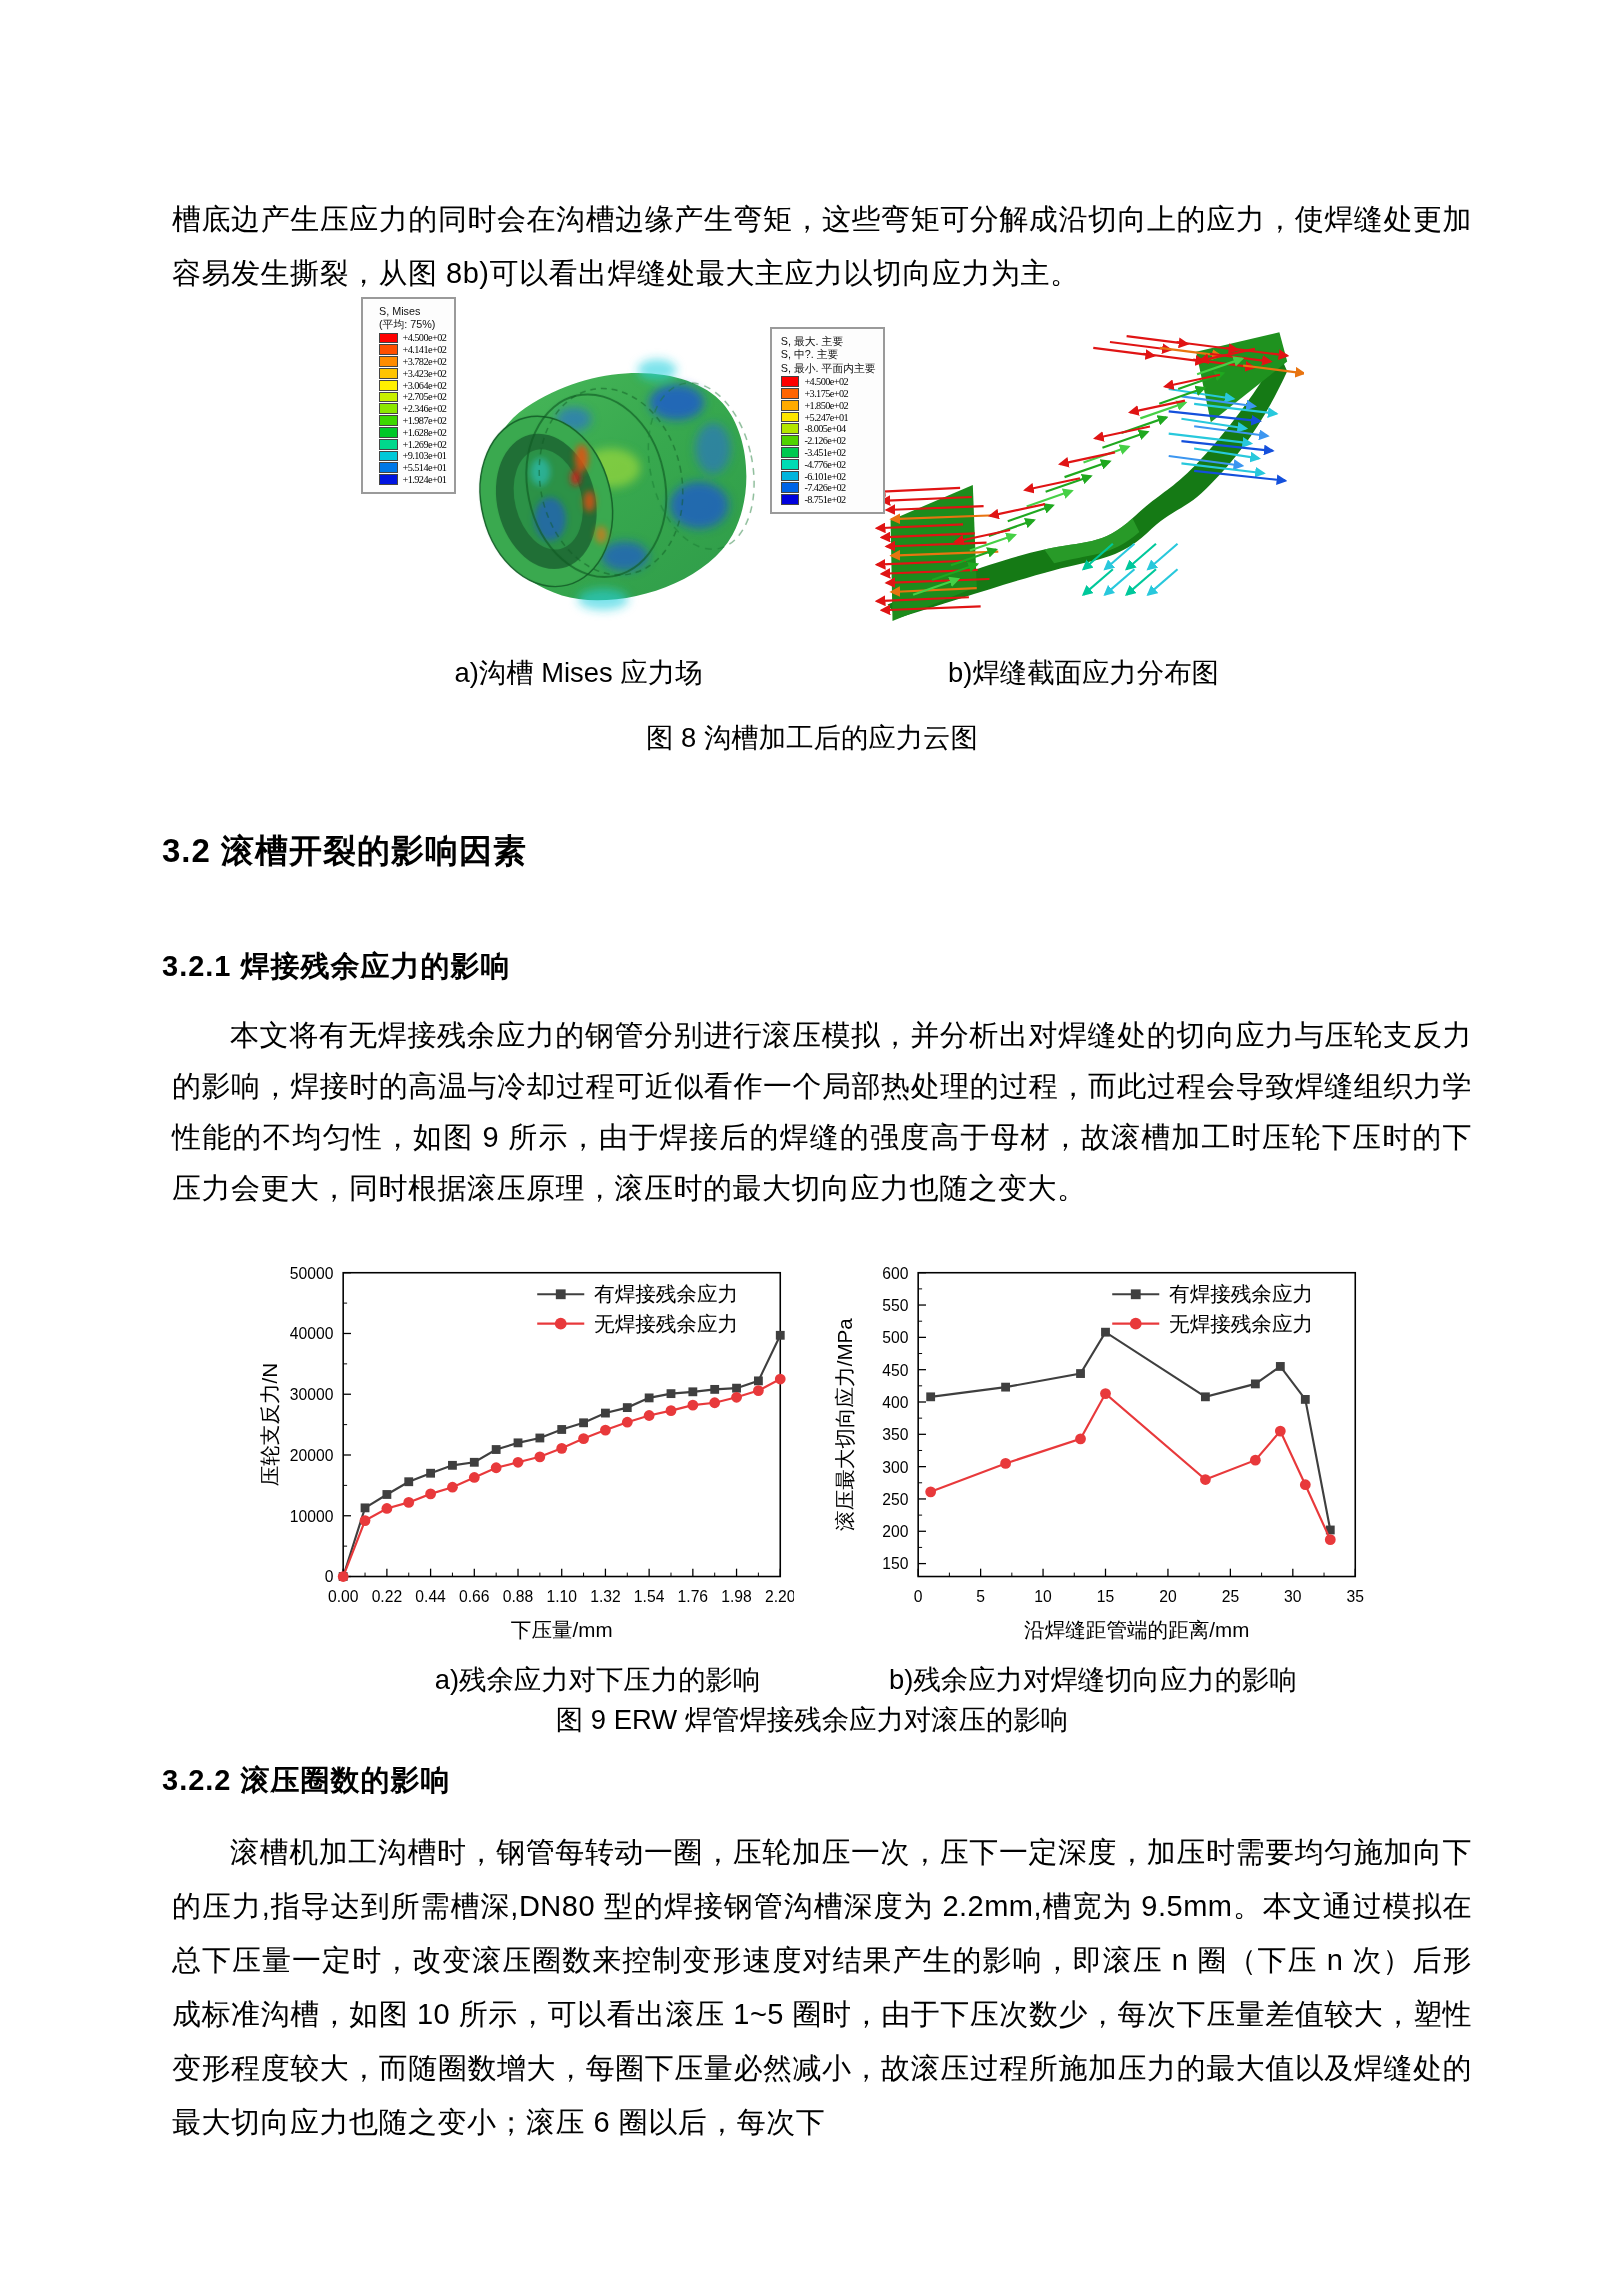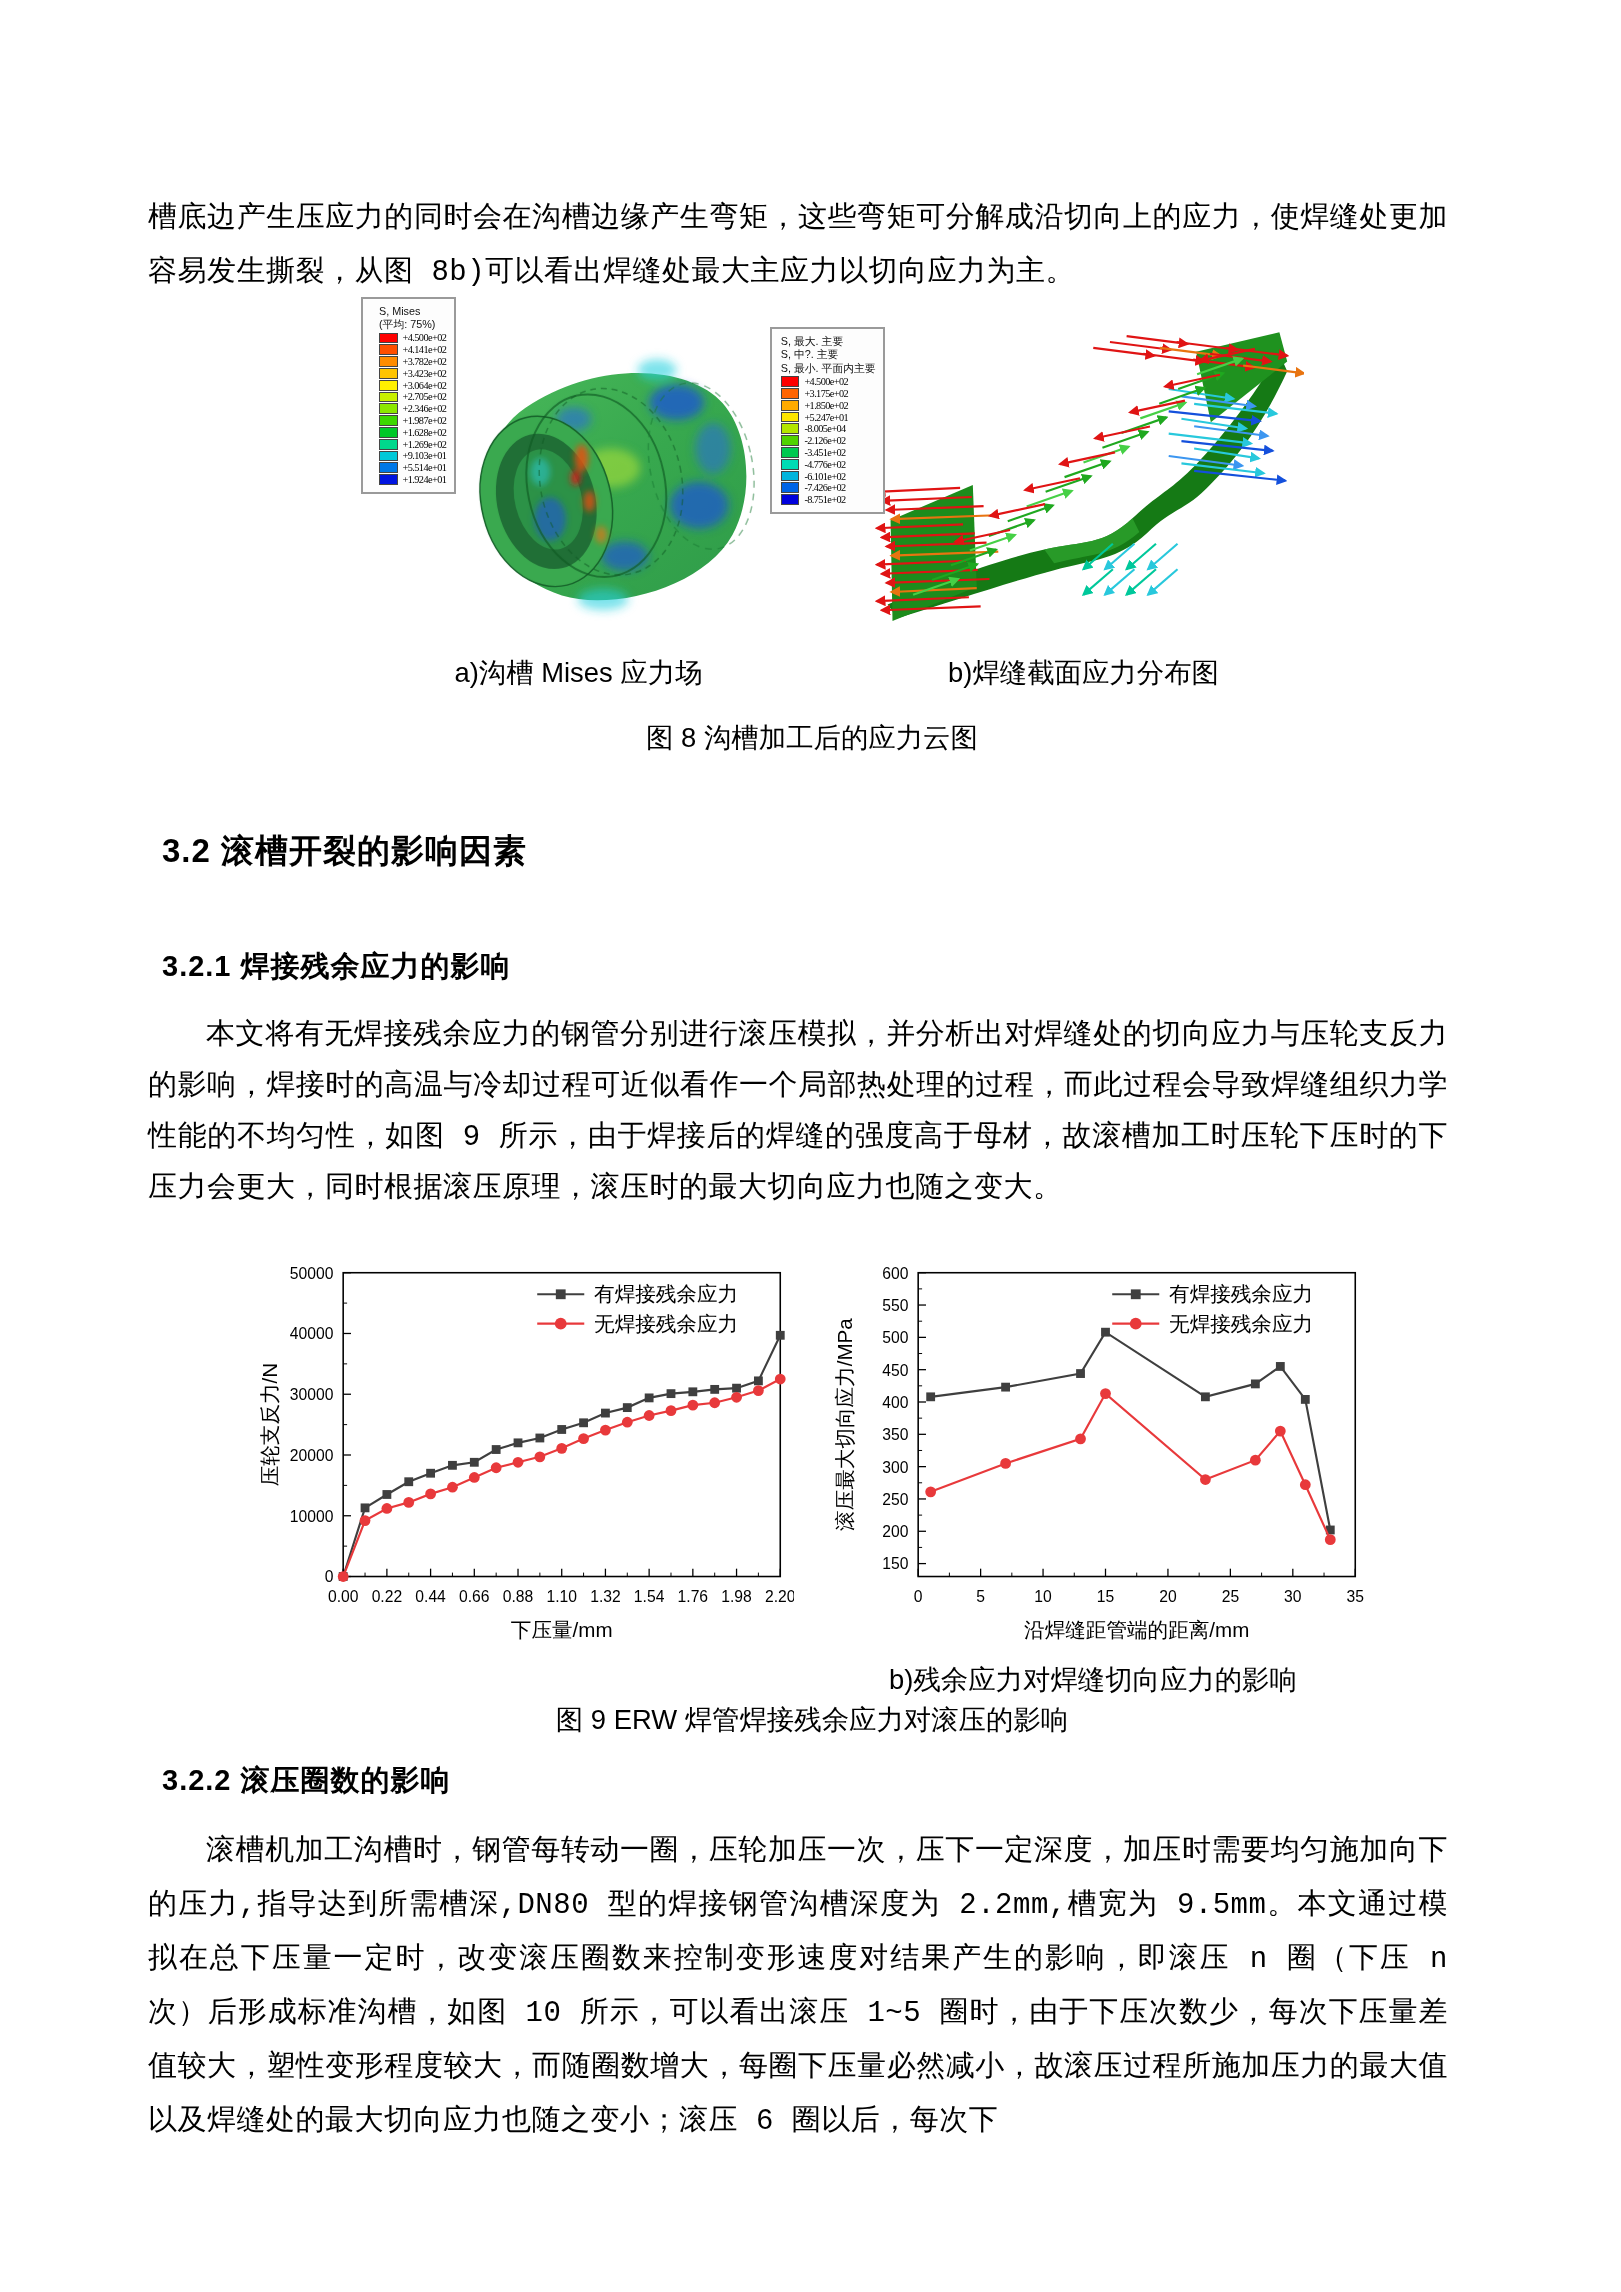--- a/index.html
+++ b/index.html
@@ -1,19 +1,19 @@
 <!DOCTYPE html>
 <html><head>
 <meta charset="utf-8">
 <style>
   html,body{margin:0;padding:0;background:#e8e8e8;}
   #page{position:relative;width:1621px;height:2293px;background:#ffffff;margin:0 auto;
         font-family:"Liberation Sans",sans-serif;color:#000;overflow:hidden;}
-  .para{position:absolute;left:148px;width:1300px;font-size:29px;line-height:54px;
-        text-align:justify;letter-spacing:0.5px;font-family:Liberation Mono, monospace;}
+  .para{position:absolute;left:172px;width:1300px;font-size:29px;line-height:54px;
+        text-align:justify;letter-spacing:0.5px;}
   .indent{text-indent:2em;}
   .h-major{position:absolute;left:162px;font-size:33px;font-weight:700;letter-spacing:1px;}
   .h-minor{position:absolute;left:162px;font-size:29px;font-weight:600;letter-spacing:1px;}
   .caption{position:absolute;font-size:27.4px;text-align:center;}
   
   .fea-legend{position:absolute;background:#fdfdfd;border:2px solid #9a9a9a;
               padding:5.9px 7.8px 6.9px 8.8px;z-index:5;}
   .fea-legend .t{font-size:10.8px;line-height:13.7px;white-space:nowrap;color:#111;}
   .fea-legend .row{display:flex;align-items:center;height:11.8px;}
   .fea-legend .sw{width:16.7px;height:8.8px;border:1px solid #444;margin-right:4.9px;flex:0 0 auto;}
@@ -472,20 +472,21 @@
       <circle cx="487.0285714285714" cy="230.3404255319149" r="5.5" fill="#e8393b"></circle>
       <circle cx="512.5142857142857" cy="286.40425531914894" r="5.5" fill="#e8393b"></circle>
       <line x1="290" y1="36" x2="338" y2="36" stroke="#3f3f3f" stroke-width="2.2"></line>
       <rect x="309" y="31" width="10" height="10" fill="#3f3f3f"></rect>
       <text x="348" y="43" font-size="21" fill="#000">有焊接残余应力</text>
       <line x1="290" y1="66" x2="338" y2="66" stroke="#e8393b" stroke-width="2.2"></line>
       <circle cx="314" cy="66" r="6" fill="#e8393b"></circle>
       <text x="348" y="73" font-size="21" fill="#000">无焊接残余应力</text>
     </svg>
 
+  <div class="caption" style="left:323px;top:1662px;width:549px;">a)残余应力对下压力的影响</div>
   <div class="caption" style="left:853px;top:1662px;width:480px;">b)残余应力对焊缝切向应力的影响</div>
   <div class="caption" style="left:162px;top:1702px;width:1300px;">图 9 ERW 焊管焊接残余应力对滚压的影响</div>
 
   <div class="h-minor" style="top:1761px;">3.2.2  滚压圈数的影响</div>
 
   <div class="para indent" style="top:1825px;">滚槽机加工沟槽时，钢管每转动一圈，压轮加压一次，压下一定深度，加压时需要均匀施加向下的压力,指导达到所需槽深,DN80 型的焊接钢管沟槽深度为 2.2mm,槽宽为 9.5mm。本文通过模拟在总下压量一定时，改变滚压圈数来控制变形速度对结果产生的影响，即滚压 n 圈（下压 n 次）后形成标准沟槽，如图 10 所示，可以看出滚压 1~5 圈时，由于下压次数少，每次下压量差值较大，塑性变形程度较大，而随圈数增大，每圈下压量必然减小，故滚压过程所施加压力的最大值以及焊缝处的最大切向应力也随之变小；滚压 6 圈以后，每次下</div>
 </div>
 
 
 </body></html>

